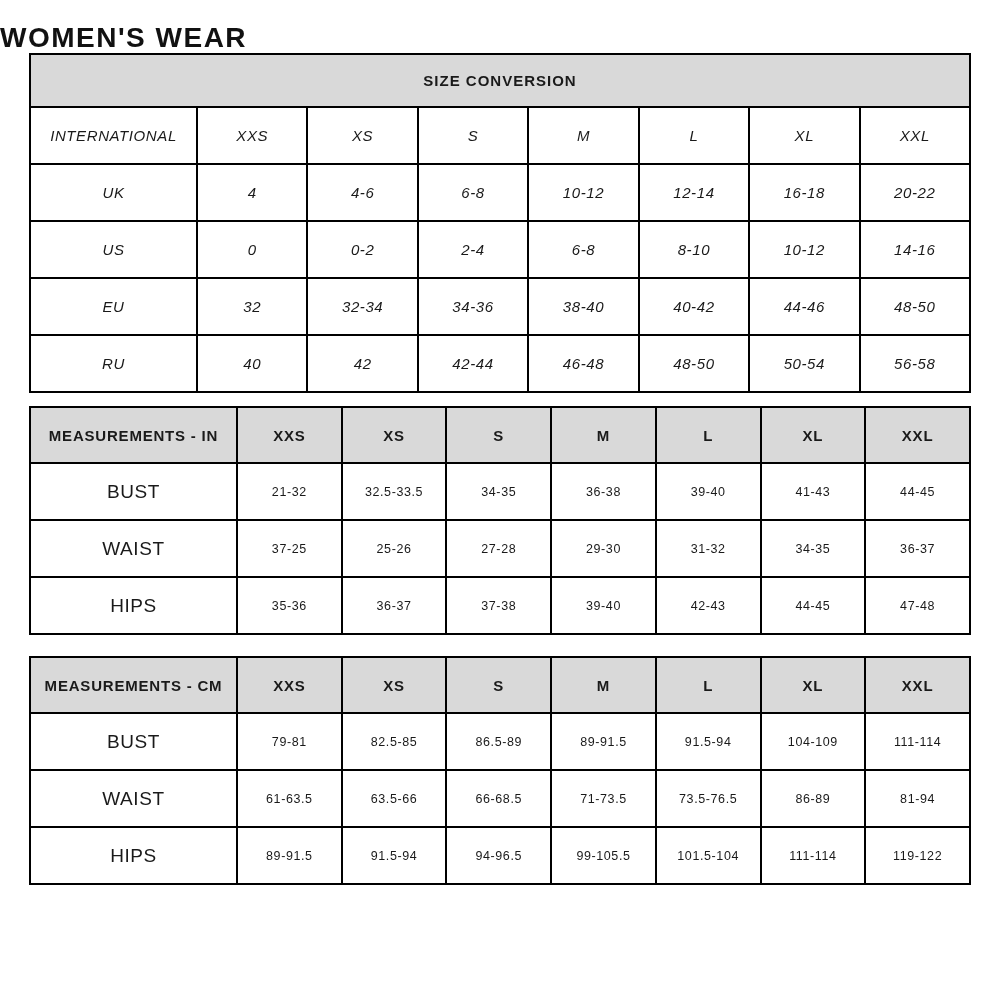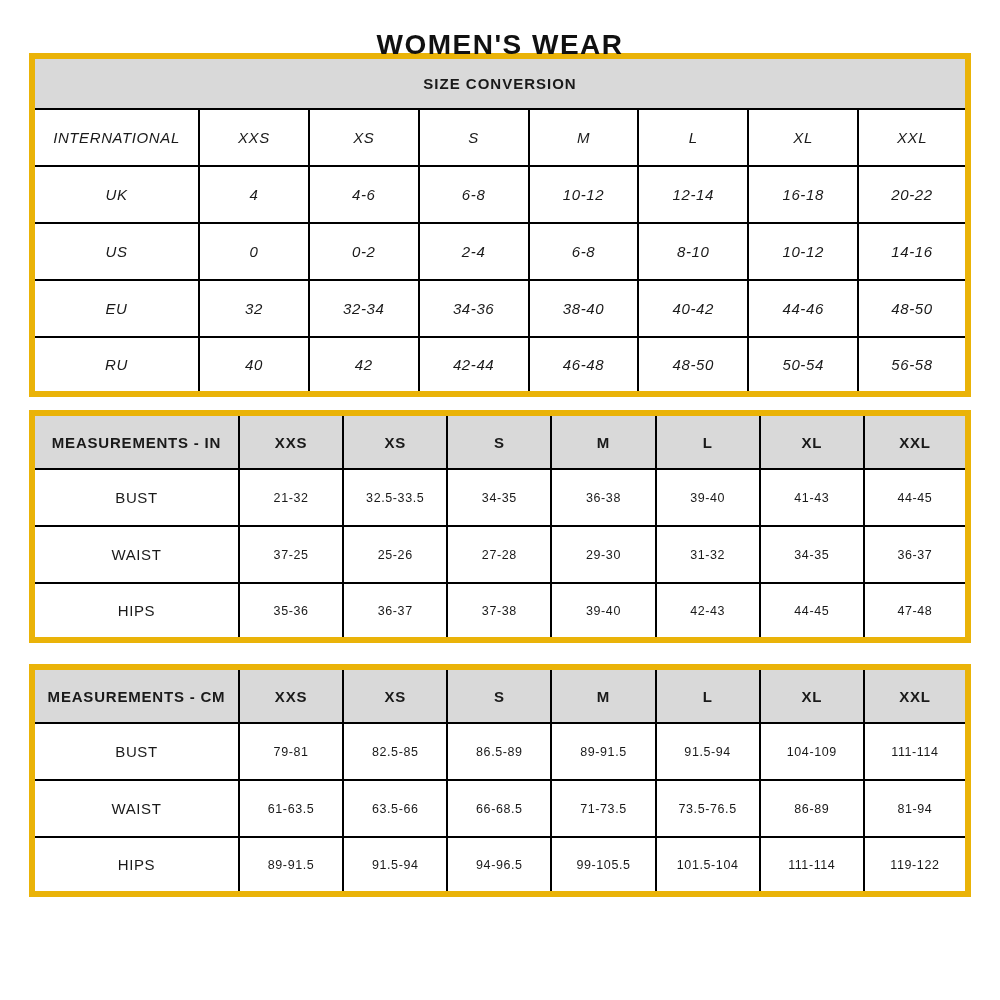--- a/index.html
+++ b/index.html
@@ -4,34 +4,33 @@
 <style>
   * { margin: 0; padding: 0; box-sizing: border-box; }
   html, body {
     width: 1000px; height: 1000px;
     background: #ffffff;
     font-family: "Liberation Sans", "DejaVu Sans", sans-serif;
     color: #1a1a1a;
   }
   .page { width: 1000px; height: 1000px; overflow: hidden; }
   .page-title {
-    text-align: center;
     font-size: 28px;
     font-weight: 700;
     letter-spacing: 1.5px;
-    padding-top: 29px;
+    padding-top: 22px;
     height: 53px;
     color: #111111;
   }
   table {
     border-collapse: collapse;
     table-layout: fixed;
     width: 942px;
     margin-left: 29px;
-    border: 6px solid #eab308;
+    border: 2px solid #eab308;
   }
   td, th {
     border: 2px solid #000000;
     text-align: center;
     vertical-align: middle;
     font-weight: 400;
     letter-spacing: 0.6px;
     overflow: hidden;
     white-space: nowrap;
   }
@@ -50,21 +49,21 @@
   .tbl-meas { margin-bottom: 21px; }
   .tbl-meas col.c-label { width: 207px; }
   .tbl-meas tr.head-row td {
     height: 56px;
     background: #d9d9d9;
     font-weight: 700;
     font-size: 15px;
     letter-spacing: 0.8px;
   }
   .tbl-meas tr.data-row td { height: 57px; font-size: 12.5px; }
-  .tbl-meas tr.data-row td.row-label { font-size: 15px; }
+  .tbl-meas tr.data-row td.row-label { font-size: 19px; }
 </style>
 </head>
 <body>
 
 <div class="page">
 
   <div class="page-title">WOMEN'S WEAR</div>
 
   <table class="tbl-size">
     <colgroup>

